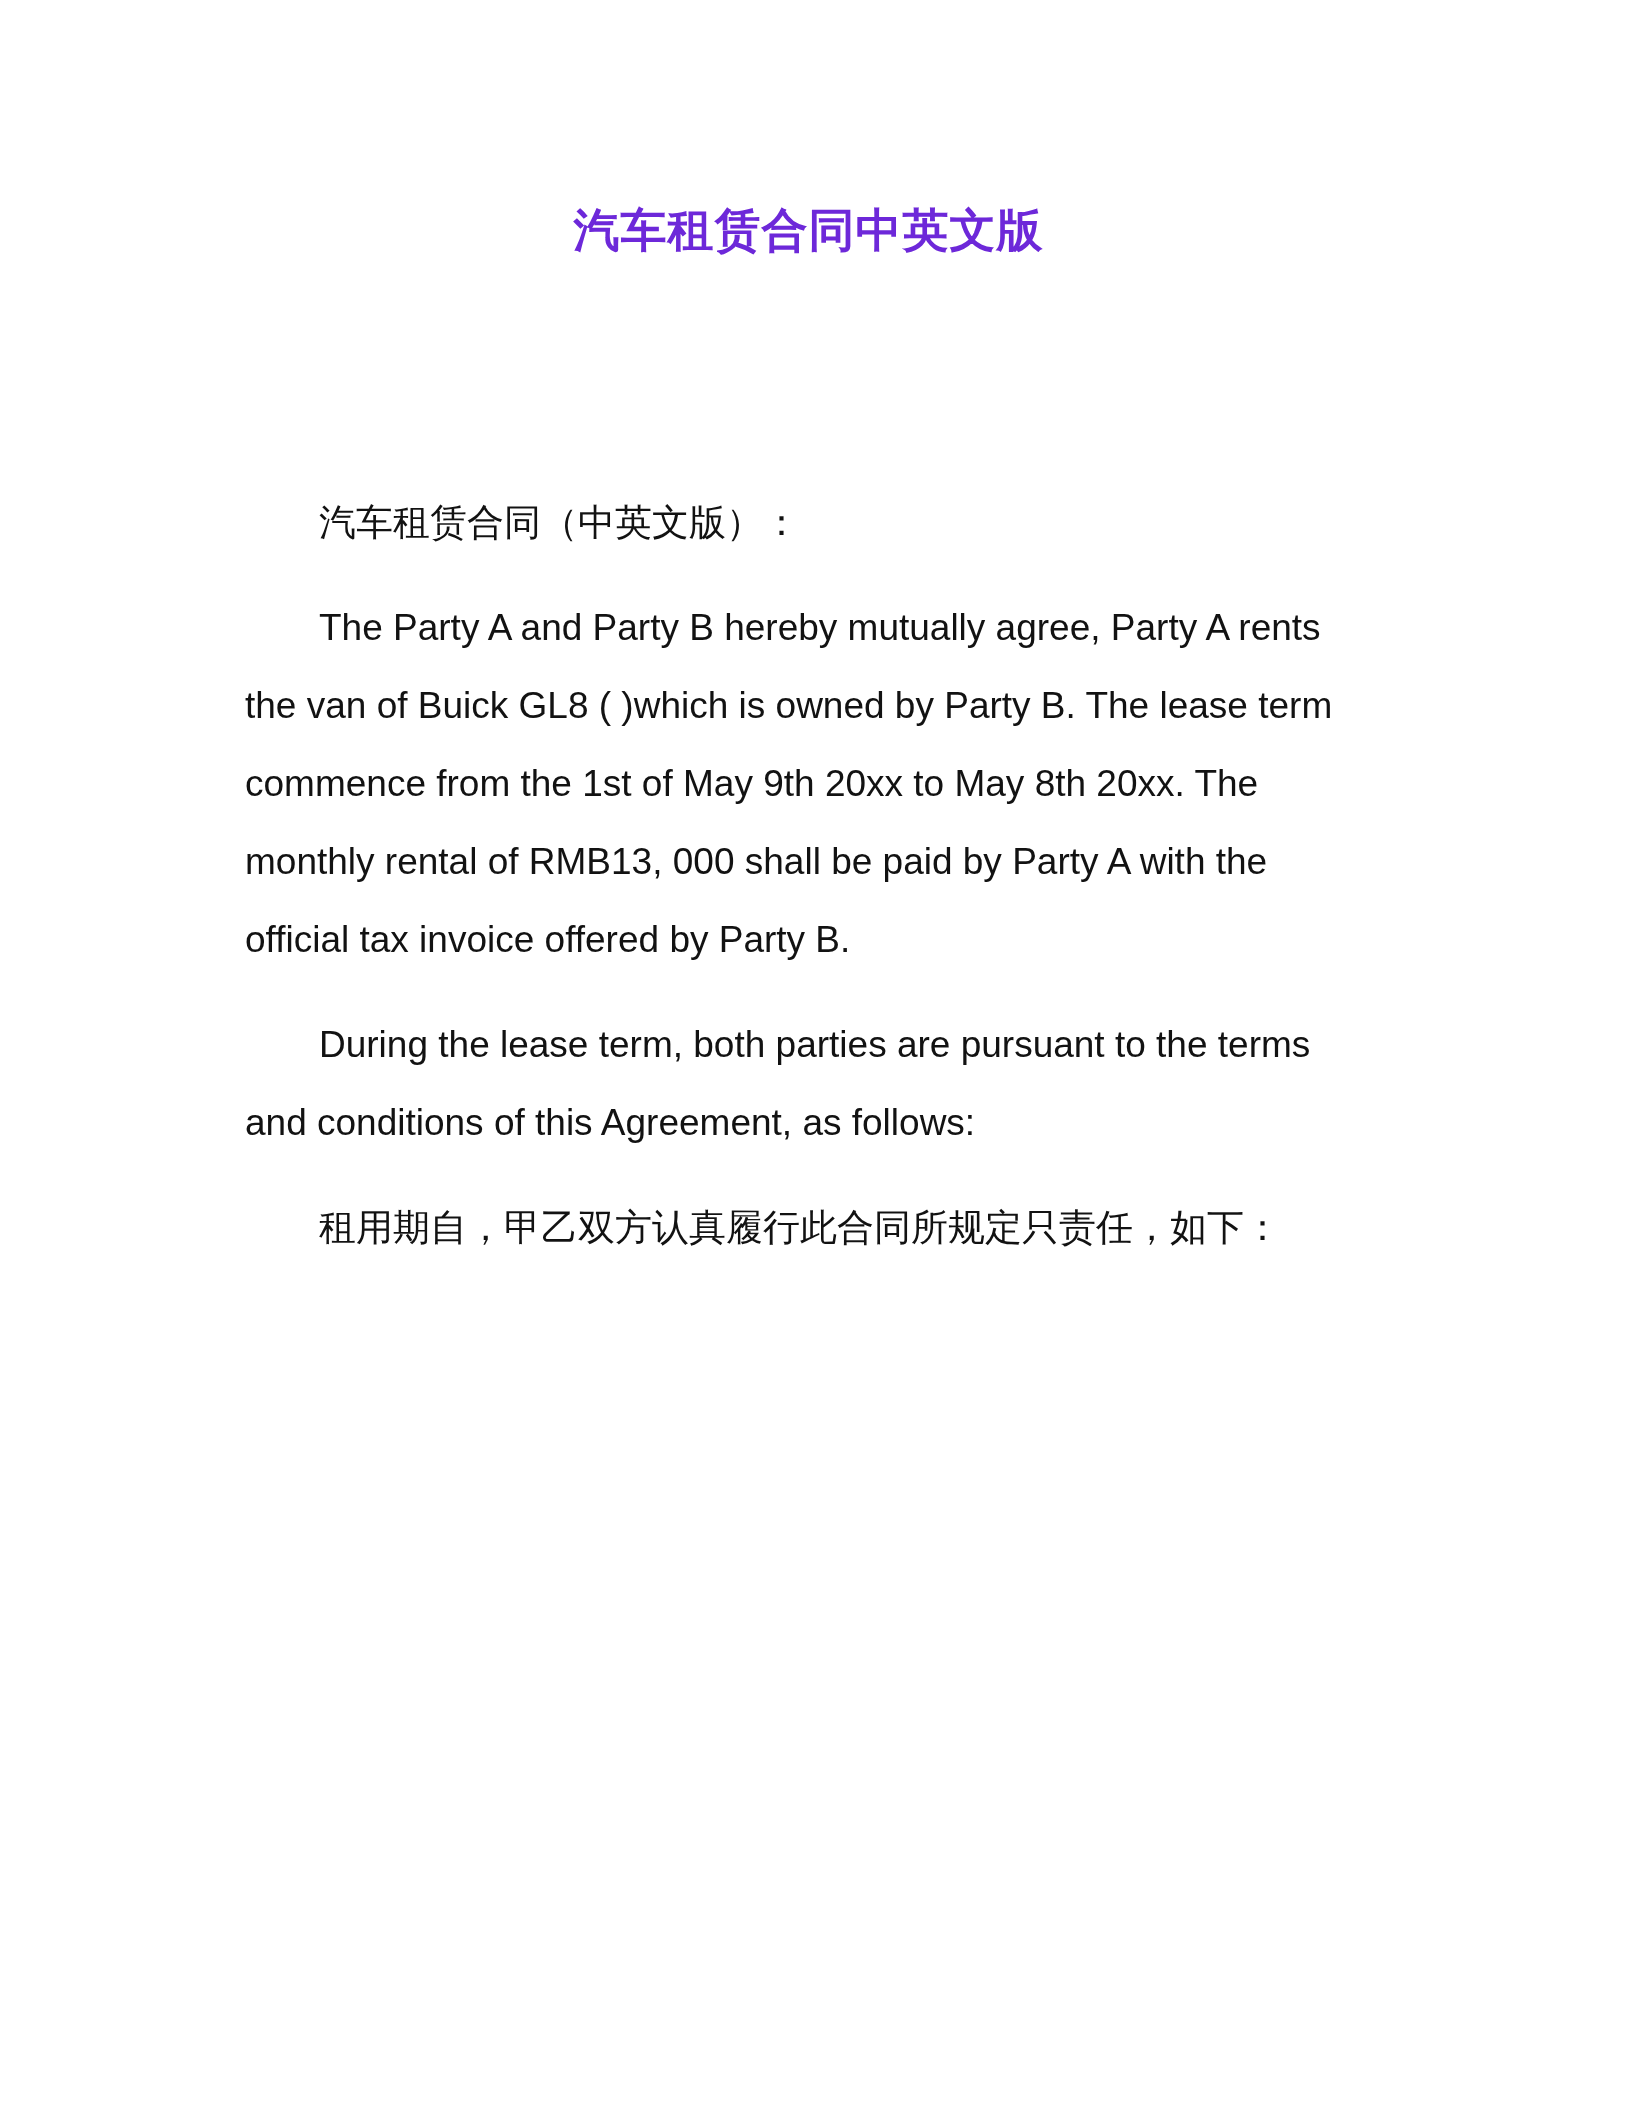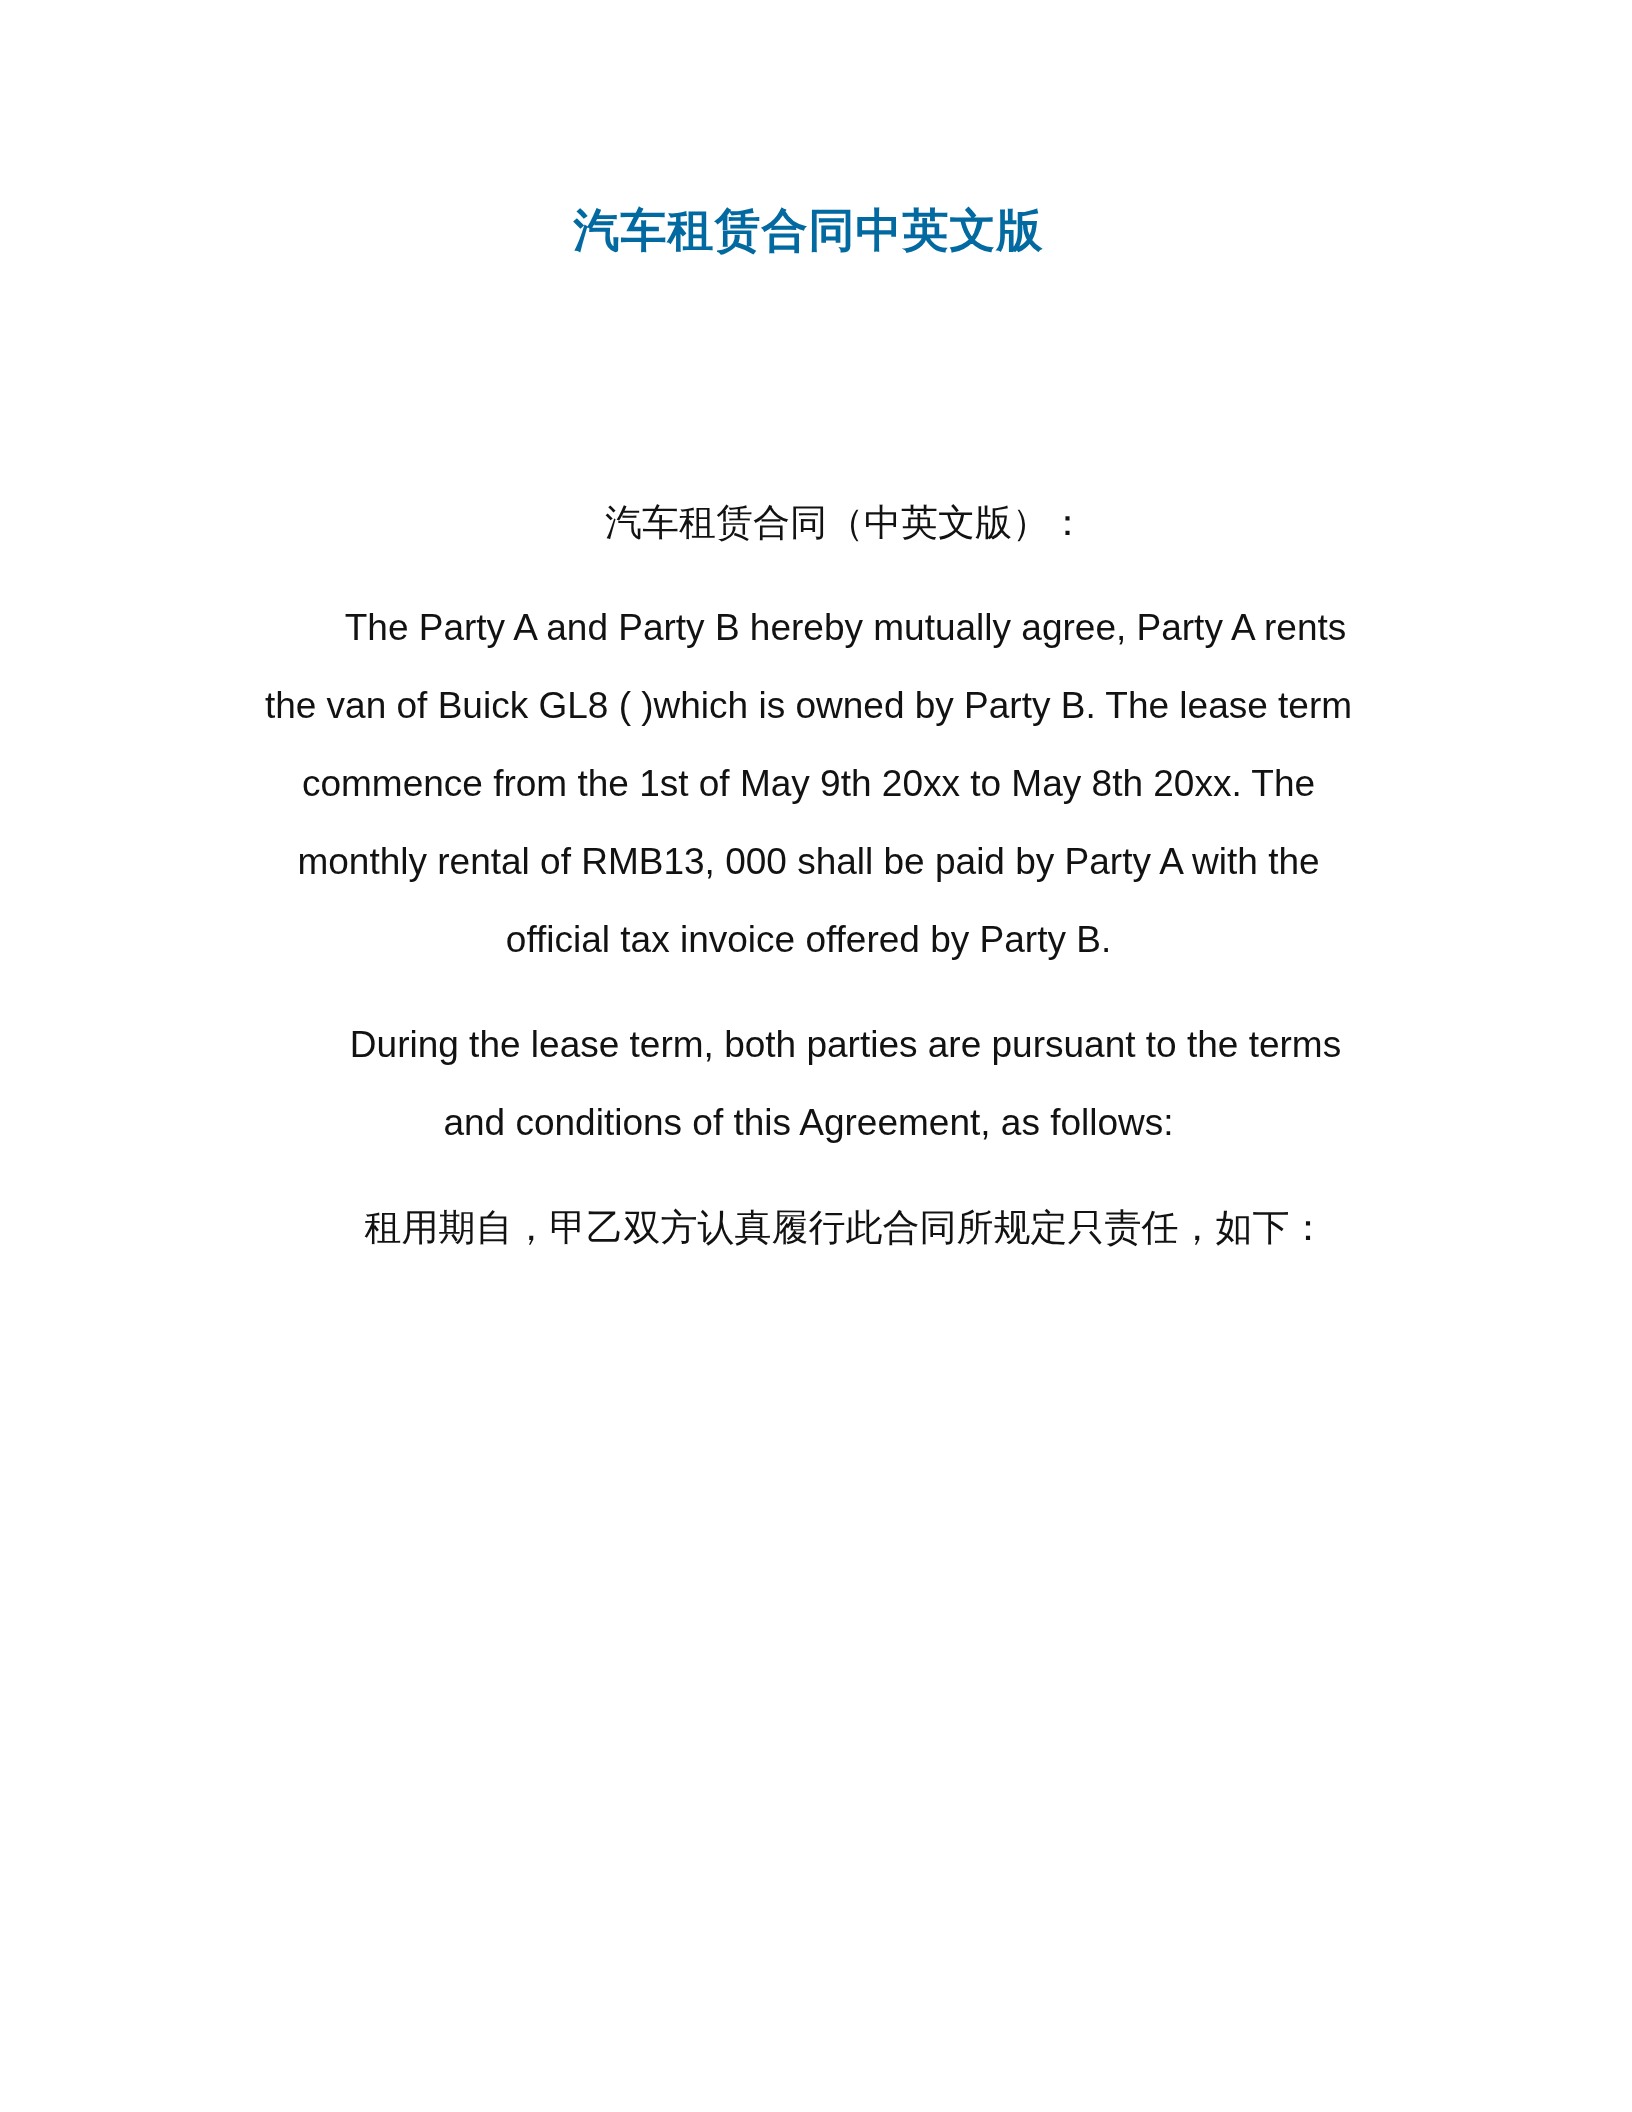--- a/index.html
+++ b/index.html
@@ -18,29 +18,29 @@
     color: #121212;
     overflow: hidden;
   }
   .doc-title {
     font-size: 46px;
     font-weight: 700;
     line-height: 60px;
     text-align: center;
     margin: 0 0 224px 0;
     letter-spacing: 1px;
-    color: #0369a1;
+    color: #6d28d9;
   }
   .para {
     font-size: 37px;
     font-weight: 400;
     line-height: 78px;
     margin: 27px 0;
     text-indent: 74px;
-    text-align: center;
+    text-align: left;
     word-break: break-word;
     color: #121212;
   }
 </style>
 </head>
 <body>
 
 <div class="page">
   <h1 class="doc-title">汽车租赁合同中英文版</h1>
   <div>

